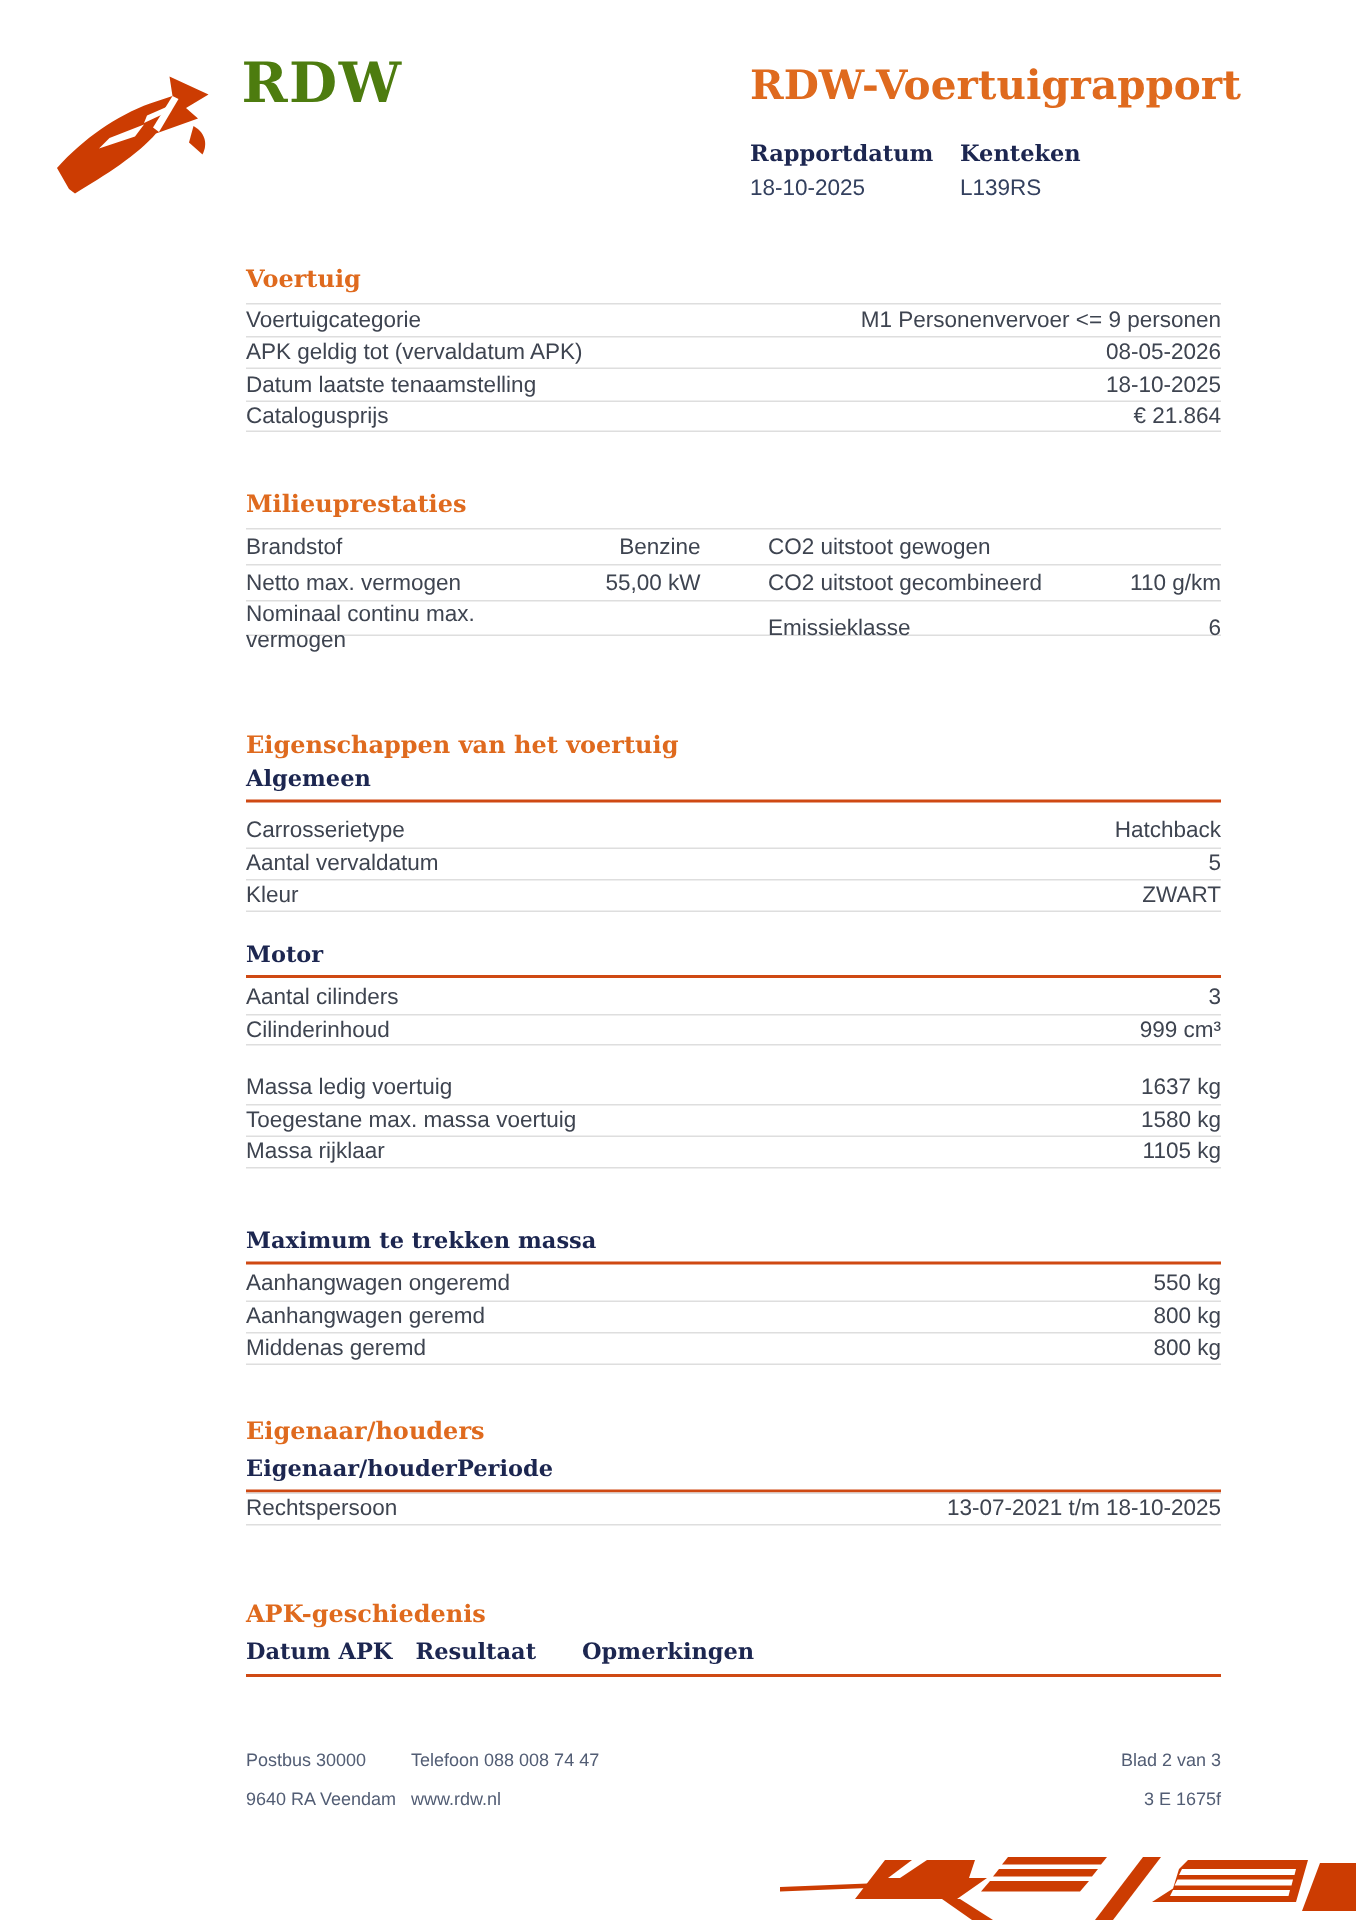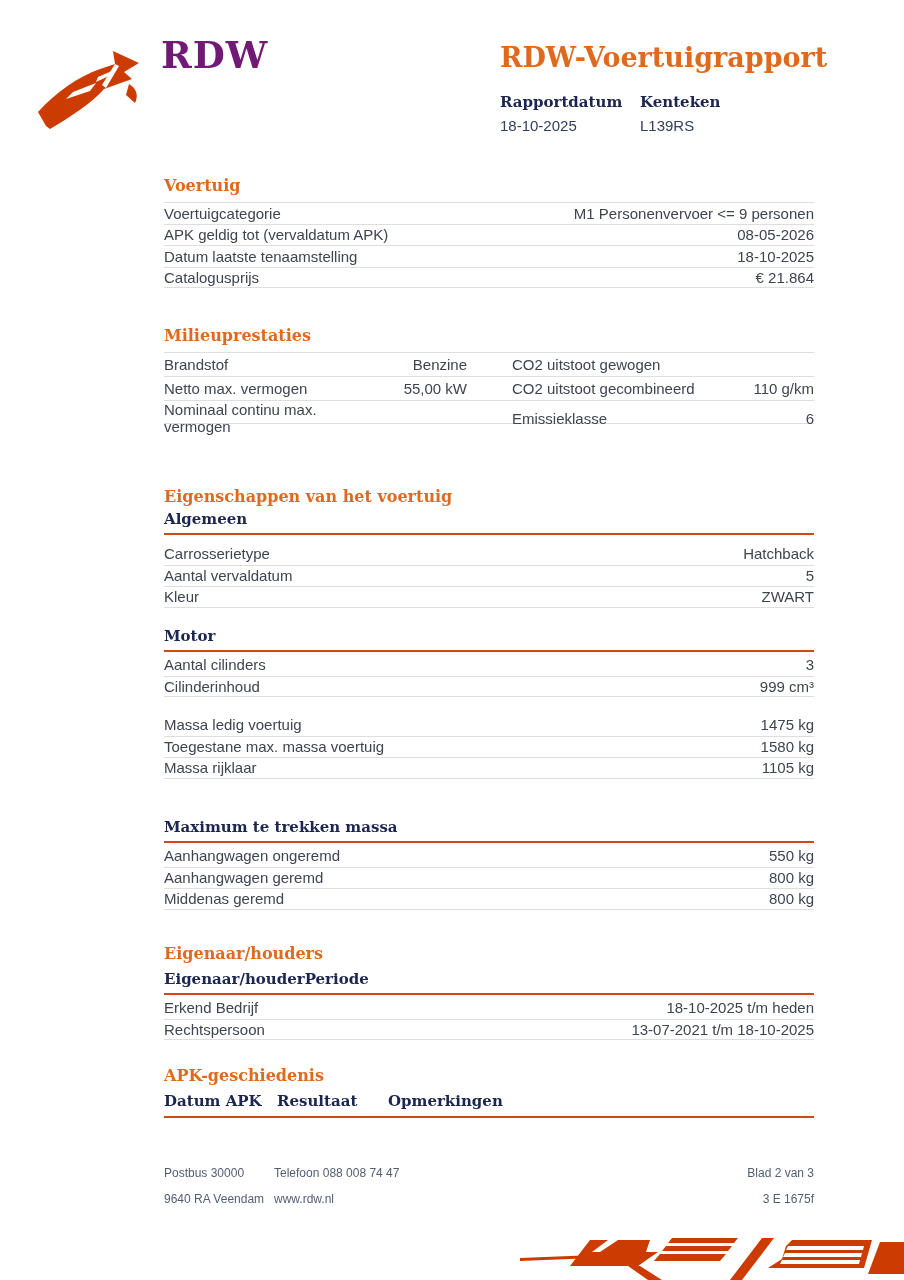--- a/index.html
+++ b/index.html
@@ -9,21 +9,21 @@
     background:#ffffff; overflow:hidden;
     font-family:"Liberation Sans", sans-serif; color:#3e4450;
   }
   .slab { font-family:"DejaVu Serif", serif; font-weight:bold; }
   .navy { color:#1c2650; }
   .orange-head { color:#df6a1e; font-size:16px; }
   .abs { position:absolute; }
   .content { left:164px; width:650px; }
 
   
-  .wordmark { left:161px; top:33px; font-size:37px; color:#701a75; letter-spacing:1px; }
+  .wordmark { left:161px; top:33px; font-size:37px; color:#4d7c0f; letter-spacing:1px; }
   .doc-title { left:500px; top:42px; font-size:27px; }
   .meta { left:500px; top:93px; display:flex; }
   .meta .col1 { width:140px; }
   .meta .lbl { font-size:15px; }
   .meta .val { font-size:15px; color:#33405e; margin-top:6px; }
 
   
   .sec-title { font-size:16px; margin-bottom:7px; }
   .sub-head { font-size:15px; padding-bottom:5px; border-bottom:2px solid #cf4913; }
   .row {
@@ -157,21 +157,21 @@
     </div>
     <div class="row">
       <span>Cilinderinhoud</span>
       <span class="v">999 cm³</span>
     </div>
   </div>
 
   <div class="abs content" style="top:712px">
     <div class="row" style="border-top:none;margin-top:2px">
       <span>Massa ledig voertuig</span>
-      <span class="v">1475 kg</span>
+      <span class="v">1637 kg</span>
     </div>
     <div class="row">
       <span>Toegestane max. massa voertuig</span>
       <span class="v">1580 kg</span>
     </div>
     <div class="row">
       <span>Massa rijklaar</span>
       <span class="v">1105 kg</span>
     </div>
   </div>
@@ -190,24 +190,20 @@
       <span>Middenas geremd</span>
       <span class="v">800 kg</span>
     </div>
   </div>
 
   <div class="abs content" style="top:944px">
     <div class="slab orange-head sec-title">Eigenaar/houders</div>
     <div class="own-head">
       <span class="slab navy">Eigenaar/houder</span>
       <span class="slab navy">Periode</span>
-    </div>
-    <div class="row" style="border-top:none;margin-top:2px">
-      <span>Erkend Bedrijf</span>
-      <span class="v">18-10-2025 t/m heden</span>
     </div>
     <div class="row">
       <span>Rechtspersoon</span>
       <span class="v">13-07-2021 t/m 18-10-2025</span>
     </div>
   </div>
 
   <div class="abs content" style="top:1066px">
     <div class="slab orange-head sec-title">APK-geschiedenis</div>
     <div class="apk-head">

